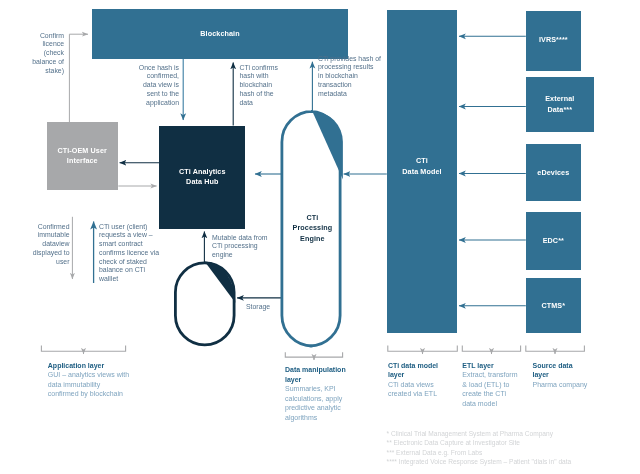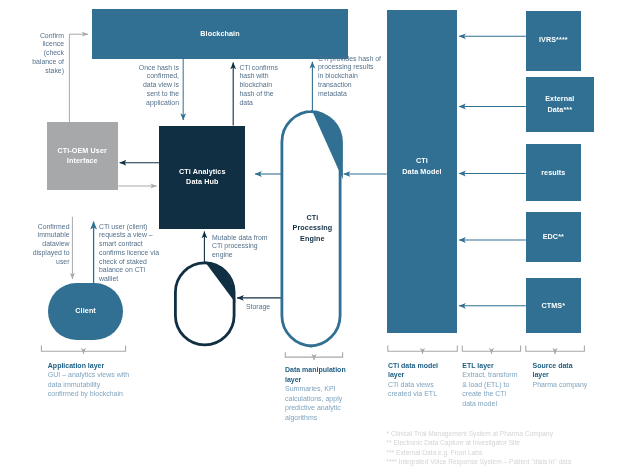--- a/index.html
+++ b/index.html
@@ -104,40 +104,37 @@
 Data Hub</span>
   </div>
 
   <div class="node" style="left:281.9px;top:111.4px;width:61px;height:234.6px;color:#102F43">
     <span>CTi
 Processing
 Engine</span>
   </div>
 
 
-  <div class="node" style="left:47.7px;top:283px;width:75.8px;height:56.7px;background:#317092;border-radius:28.4px/28.4px">
-    <span>Client</span>
-  </div>
 
   <div class="node" style="left:386.8px;top:9.8px;width:70.3px;height:323.6px;background:#317092">
     <span style="position:relative;top:-5px">CTi
 Data Model</span>
   </div>
 
   <div class="node" style="left:525.8px;top:10.6px;width:55px;height:60px;background:#317092">
     <span>IVRS****</span>
   </div>
   <div class="node" style="left:525.8px;top:77.2px;width:68px;height:55.2px;background:#317092">
     <span>External
 Data***</span>
   </div>
   <div class="node" style="left:525.8px;top:144.4px;width:55px;height:56.7px;background:#317092">
-    <span>results</span>
-  </div>
-  <div class="node" style="left:525.8px;top:212.4px;width:55px;height:50px;background:#317092">
+    <span>eDevices</span>
+  </div>
+  <div class="node" style="left:525.8px;top:212.4px;width:55px;height:58px;background:#317092">
     <span>EDC**</span>
   </div>
   <div class="node" style="left:525.8px;top:278.2px;width:55px;height:55.2px;background:#317092">
     <span>CTMS*</span>
   </div>
 
   <div class="lbl" style="left:0px;top:31.5px;width:64px;text-align:right">Confirm
 licence
 (check
 balance of

